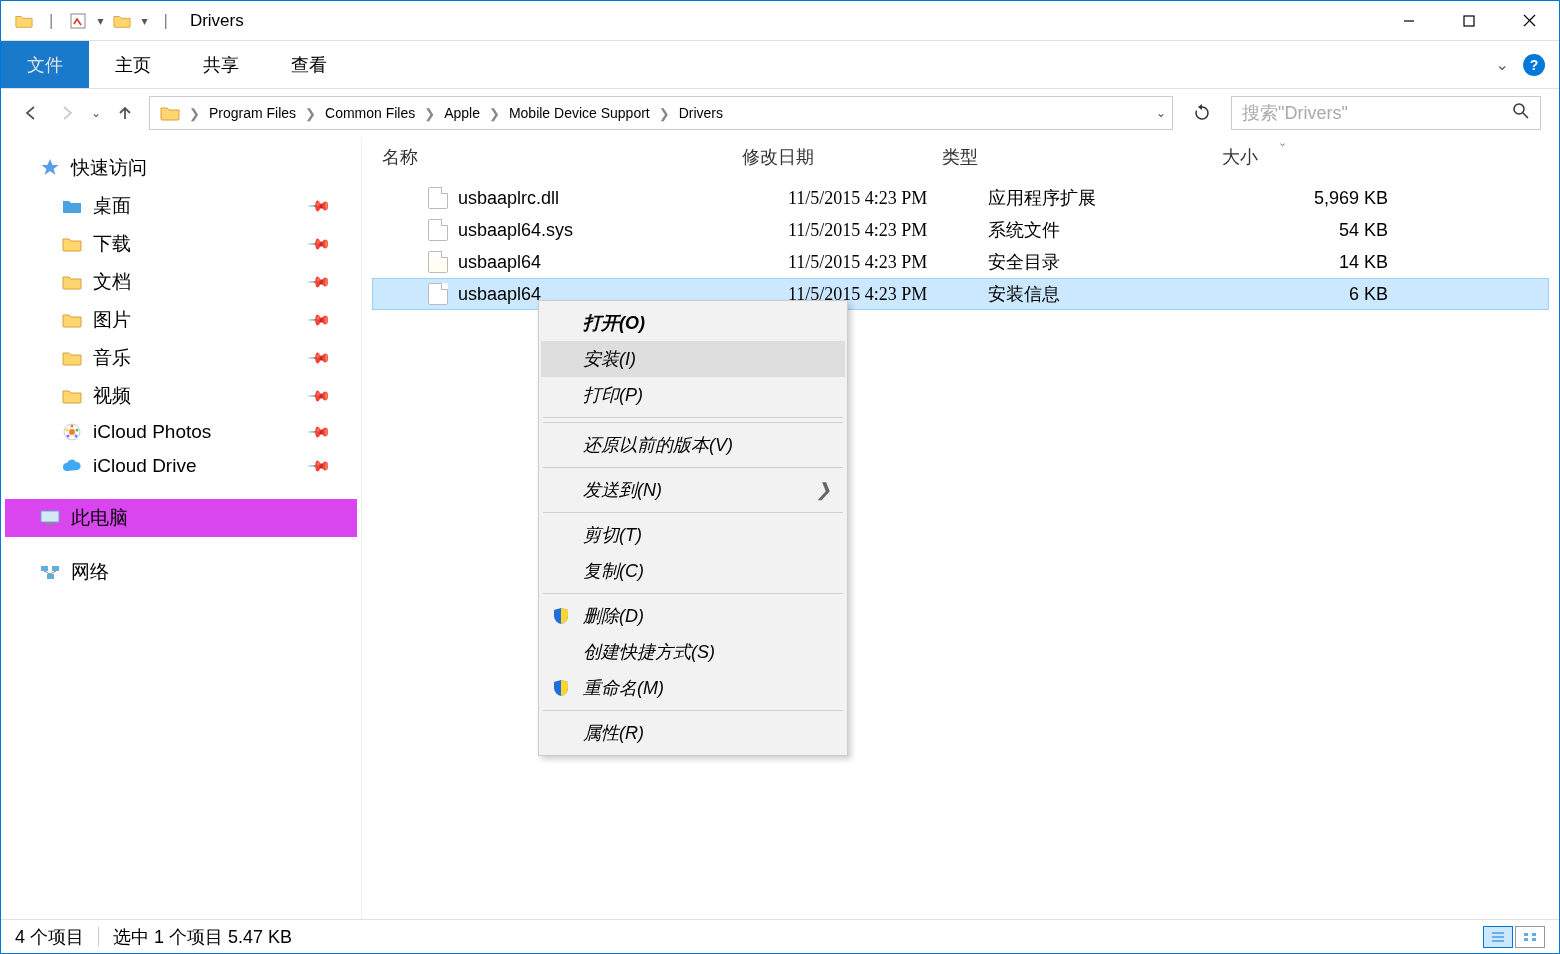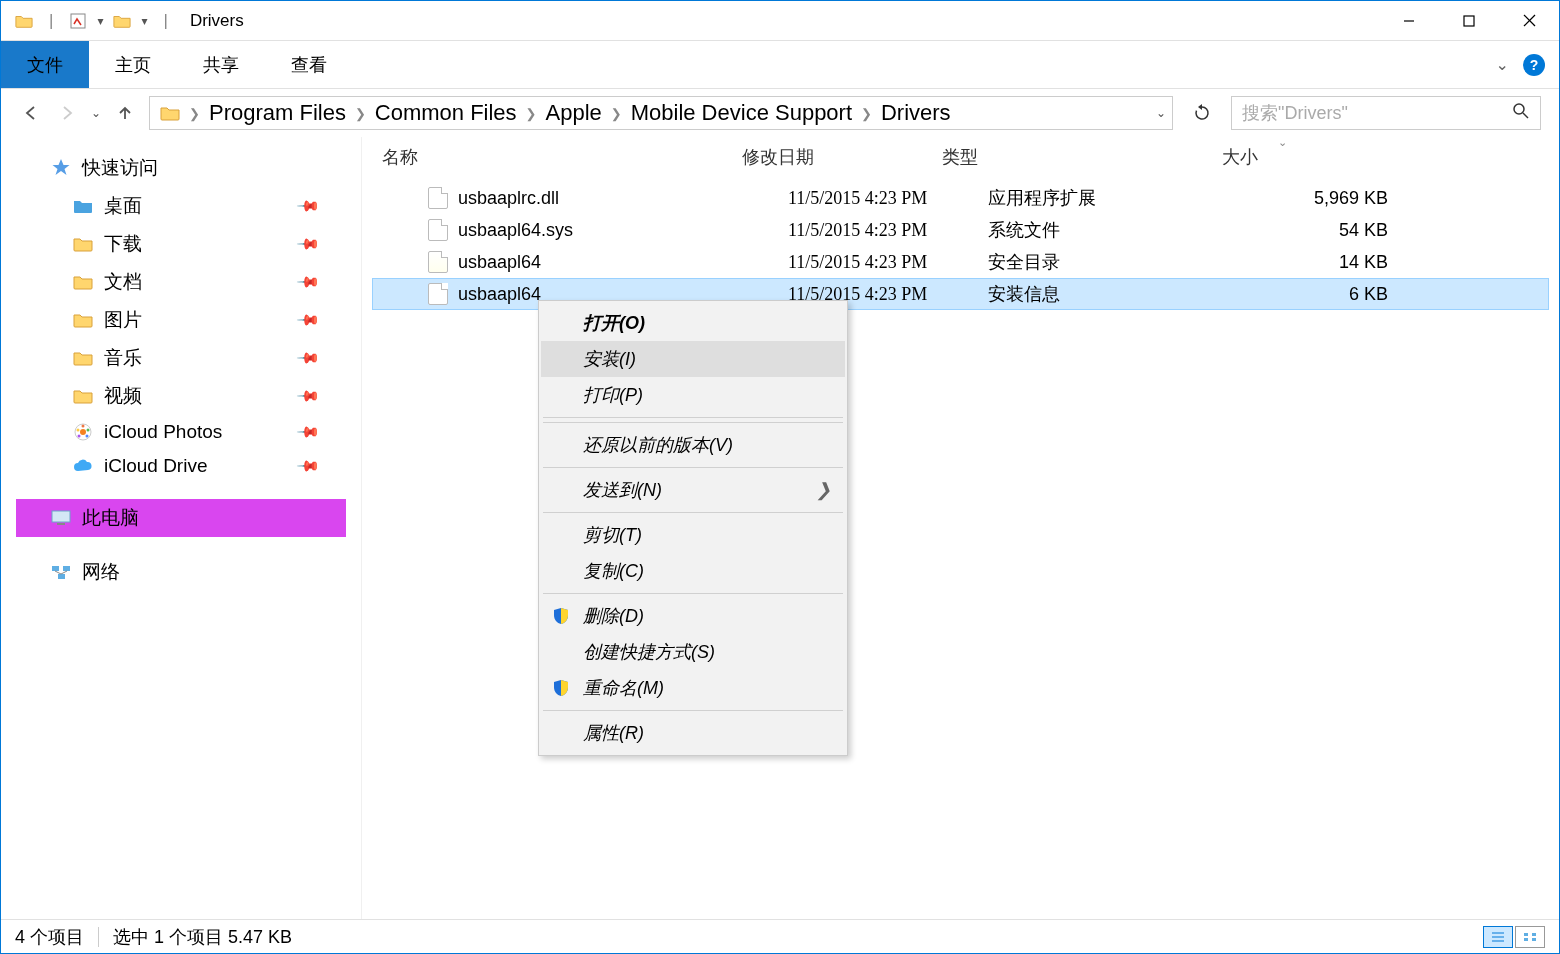--- a/index.html
+++ b/index.html
@@ -8,37 +8,37 @@
     .titlebar { height: 40px; display: flex; align-items: center; background: #fff; border-bottom: 1px solid #e1e1e1; }
     .titlebar-left { display: flex; align-items: center; gap: 10px; padding-left: 14px; }
     .qat-icon { width: 18px; height: 18px; display: inline-flex; align-items: center; justify-content: center; }
     .titlebar-sep { color: #888; margin: 0 6px; }
     .titlebar-title { margin-left: 6px; font-size: 17px; }
     .titlebar-controls { margin-left: auto; display: flex; }
     .titlebar-btn { width: 60px; height: 40px; display: flex; align-items: center; justify-content: center; }
     
     .ribbon { height: 48px; display: flex; align-items: stretch; background: #fff; border-bottom: 1px solid #e1e1e1; }
     .ribbon-tab { padding: 0 26px; display: flex; align-items: center; font-size: 18px; }
-    .ribbon-tab.file { background: #1979ca; color: #000000; }
+    .ribbon-tab.file { background: #1979ca; color: #e5e5e5; }
     .ribbon-right { margin-left: auto; display: flex; align-items: center; padding-right: 14px; gap: 14px; }
     .help-icon { width: 22px; height: 22px; border-radius: 50%; background: #0078d7; color: #fff; display: inline-flex; align-items: center; justify-content: center; font-size: 14px; font-weight: bold; }
     
     .nav-row { height: 48px; display: flex; align-items: center; padding: 0 18px; gap: 12px; }
     .nav-btn { width: 24px; height: 24px; display: inline-flex; align-items: center; justify-content: center; color: #666; }
     .nav-btn.disabled { color: #ccc; }
     .addr-bar { flex: 1; height: 34px; border: 1px solid #ccc; display: flex; align-items: center; padding: 0 6px; gap: 2px; }
-    .addr-seg { display: flex; align-items: center; gap: 4px; padding: 2px 4px; font-size: 22px; }
+    .addr-seg { display: flex; align-items: center; gap: 4px; padding: 2px 4px; font-size: 14px; }
     .addr-chev { color: #888; font-size: 13px; padding: 0 3px; }
     .refresh-btn { width: 34px; height: 34px; display: inline-flex; align-items: center; justify-content: center; }
     .search-box { width: 310px; height: 34px; border: 1px solid #ccc; display: flex; align-items: center; padding: 0 10px; color: #aaa; font-size: 18px; }
     .search-box .mag { margin-left: auto; color: #333; }
     
     .main-area { display: flex; height: calc(100% - 40px - 48px - 48px - 34px); }
     
-    .sidebar { width: 360px; padding: 12px 15px; overflow-y: auto; }
+    .sidebar { width: 360px; padding: 12px 4px; overflow-y: auto; }
     .tree-item { display: flex; align-items: center; padding: 6px 12px 6px 34px; font-size: 19px; gap: 10px; position: relative; }
     .tree-item.sub { padding-left: 56px; }
     .tree-item.top { padding-left: 34px; }
     .tree-item.selected { background: #d946ef; }
     .tree-item .pin { margin-left: auto; margin-right: 16px; color: #777; transform: rotate(45deg); font-size: 15px; }
     .tree-icon { width: 22px; height: 22px; display: inline-flex; align-items: center; justify-content: center; }
     
     .file-area { flex: 1; display: flex; flex-direction: column; border-left: 1px solid #f0f0f0; }
     .col-headers { display: flex; padding: 8px 20px; font-size: 18px; color: #333; border-bottom: 1px solid transparent; }
     .col-name { width: 360px; }

